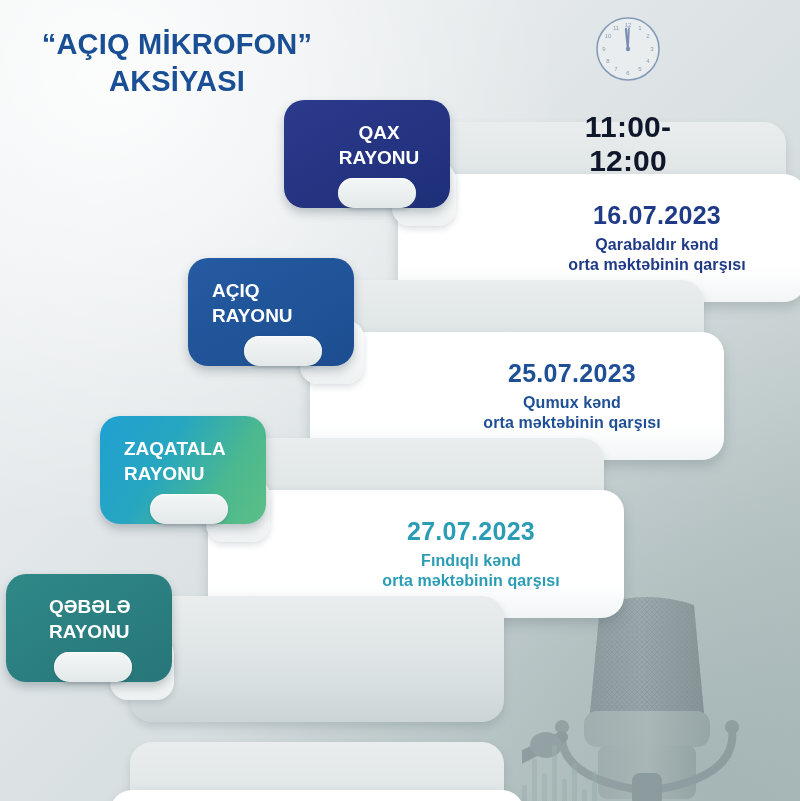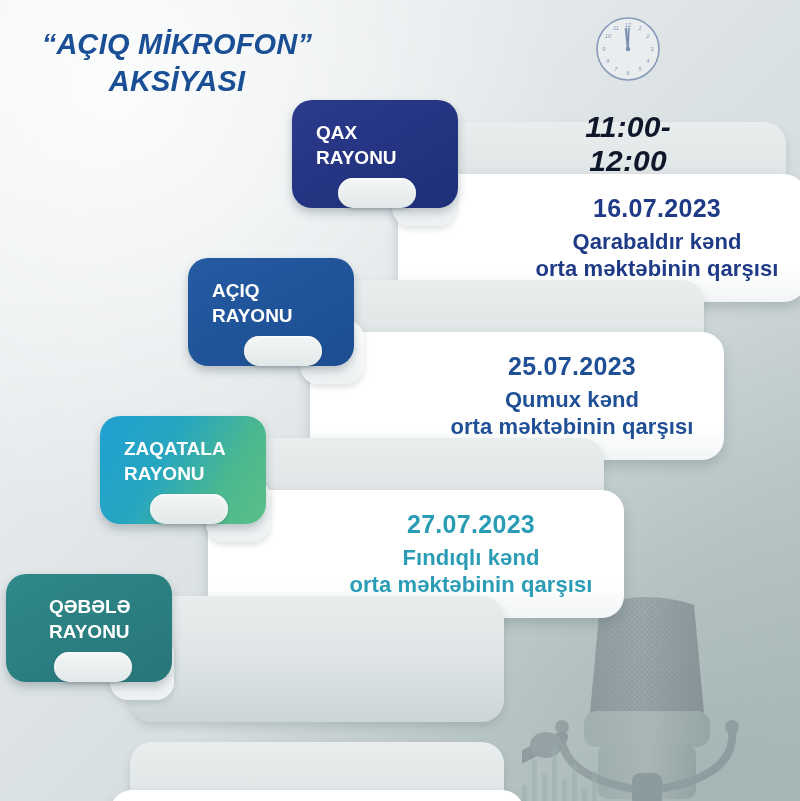--- a/index.html
+++ b/index.html
@@ -56,21 +56,20 @@
     border-radius: 2px;
   }
 
   
   .header {
     position: absolute;
     top: 0; left: 0;
     width: 100%;
     height: 250px;
     z-index: 4;
-    font-style: italic;
   }
 
   .title {
     position: absolute;
     top: 26px;
     left: 12px;
     width: 330px;
     text-align: center;
     color: #1a4f96;
     font-size: 29px;
@@ -150,21 +149,21 @@
   }
 
   .card-date {
     font-size: 25px;
     font-weight: bold;
     line-height: 1.15;
     margin-bottom: 5px;
     letter-spacing: 0.3px;
   }
   .card-place {
-    font-size: 22px;
+    font-size: 16px;
     font-weight: bold;
     line-height: 1.24;
     text-align: center;
     letter-spacing: 0.1px;
   }
   .card-place .l2 { display: block; }
 
   
   .tab {
     position: absolute;
@@ -200,21 +199,21 @@
     height: 64px;
     top: 62px;
     border-radius: 18px;
     background: linear-gradient(180deg, #ffffff 0%, #eef1f2 100%);
     box-shadow: 0 3px 6px rgba(60,80,90,0.18);
   }
 
   
   .row-1 .card-back { left: 418px; right: 14px; }
   .row-1 .card      { left: 398px; right: -6px; }
-  .row-1 .tab       { left: 292px; }
+  .row-1 .tab       { left: 284px; text-align: center; }
   .row-1 .connector-arm { left: 392px; }
   .row-1 .connector { left: 338px; }
 
   .row-2 .card-back { left: 330px; right: 96px; }
   .row-2 .card      { left: 310px; right: 76px; }
   .row-2 .tab       { left: 188px; }
   .row-2 .connector-arm { left: 300px; }
   .row-2 .connector { left: 244px; }
 
   .row-3 .card-back { left: 228px; right: 196px; }

